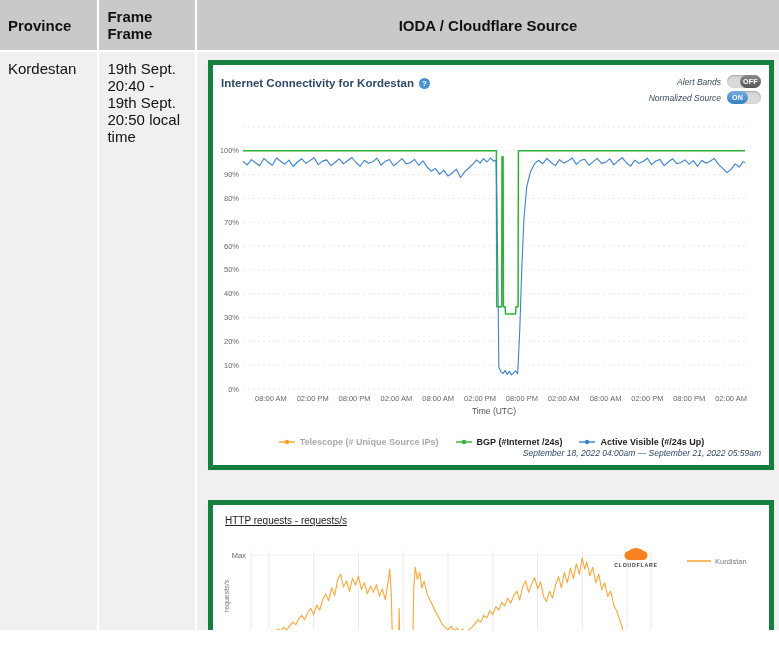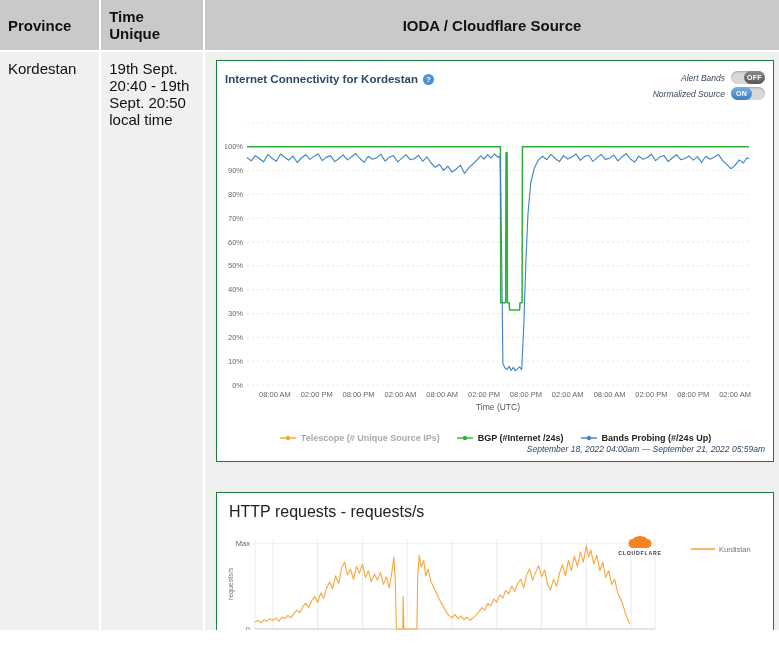--- a/index.html
+++ b/index.html
@@ -4,52 +4,52 @@
 <style>
   html,body{margin:0;padding:0;background:#ffffff;font-family:"Liberation Sans",sans-serif;}
   .page{width:779px;height:630px;overflow:hidden;background:#ffffff;}
   table.report{border-collapse:separate;border-spacing:2px;margin:-2px;width:783px;}
   th{background:#c9c9c9;font-size:15px;font-weight:bold;color:#111;text-align:left;padding:8px 8px;vertical-align:middle;}
   th.col-graphs{text-align:center;}
   td{background:#f0f0f0;vertical-align:top;font-size:15px;color:#111;padding:8px 8px;}
   .col-prov{width:88px;}
   .col-time{width:97px;}
   td.graphs-cell{padding:8px 5px 8px 11px;height:598px;}
-  .card{background:#ffffff;border:1px solid #15803d;box-shadow:0 0 2px rgba(0,0,0,0.06);}
+  .card{background:#ffffff;border:5px solid #15803d;box-shadow:0 0 2px rgba(0,0,0,0.06);}
   .ioda-card{width:540px;padding:8px 8px 4px 8px;margin-bottom:30px;}
   .cf-card{width:540px;padding:8px 8px 4px 8px;}
   .ioda-head{display:flex;justify-content:space-between;align-items:flex-start;height:34px;}
   .ioda-title-wrap{font-size:11.5px;font-weight:bold;color:#2f4866;padding-top:4px;}
   .help{display:inline-block;width:11px;height:11px;border-radius:50%;background:#4a90d2;color:#fff;
         font-size:8px;font-weight:bold;text-align:center;line-height:11px;margin-left:5px;cursor:pointer;vertical-align:middle;}
   .toggles{display:flex;flex-direction:column;align-items:flex-end;gap:3px;padding-top:2px;}
   .toggle-row{display:flex;align-items:center;}
   .tlabel{font-size:8.5px;font-style:italic;color:#3a4a5a;margin-right:6px;}
   .toggle{width:34px;height:13px;border-radius:7px;background:#d9d9d9;position:relative;display:inline-block;cursor:pointer;
           box-shadow:inset 0 1px 2px rgba(0,0,0,0.25);}
   .toggle .knob{position:absolute;top:0;width:21px;height:13px;border-radius:7px;color:#fff;font-size:7px;
           font-weight:bold;text-align:center;line-height:13px;letter-spacing:0.3px;}
   .toggle.off .knob{right:0;background:linear-gradient(#8a8a8a,#565656);}
   .toggle.on  .knob{left:0;background:linear-gradient(#74aee4,#3a7fc1);}
   .ioda-legend{display:flex;justify-content:center;align-items:flex-end;gap:16px;height:16px;margin-top:10px;}
   .legend-item{display:flex;align-items:center;gap:4px;font-size:9px;font-weight:bold;color:#222;cursor:pointer;}
   .legend-item.muted{color:#a9a9a9;}
   .ioda-daterange{text-align:right;font-size:8.5px;font-style:italic;color:#2f4866;height:13px;margin-top:1px;}
-  .cf-title{font-size:16px;color:#222;height:22px;padding-left:4px;padding-top:2px;}
+  .cf-title{font-size:10px;color:#222;height:22px;padding-left:4px;padding-top:2px;text-decoration:underline;}
   svg{display:block;}
 </style>
 </head>
 <body>
 
 <div class="page">
   <table class="report">
     <thead>
       <tr>
         <th class="col-prov">Province</th>
-        <th class="col-time">Time Unique</th>
+        <th class="col-time">Frame Frame</th>
         <th class="col-graphs">IODA / Cloudflare Source</th>
       </tr>
     </thead>
     <tbody>
       <tr>
         <td>Kordestan</td>
         <td>19th Sept. 20:40 - 19th Sept. 20:50 local time</td>
         <td class="graphs-cell">
 
           <div class="card ioda-card">
@@ -125,21 +125,21 @@
                     <line x1="1" y1="4" x2="17" y2="4" stroke="#2eb135" stroke-width="1.4"></line>
                     <circle cx="9" cy="4" r="2.2" fill="#2eb135"></circle>
                   </svg>
                   <span>BGP (#Internet /24s)</span>
                 </span>
                 <span class="legend-item">
                   <svg width="18" height="8">
                     <line x1="1" y1="4" x2="17" y2="4" stroke="#3d82c8" stroke-width="1.4"></line>
                     <circle cx="9" cy="4" r="2.2" fill="#3d82c8"></circle>
                   </svg>
-                  <span>Bands Probing (#/24s Up)</span>
+                  <span>Active Visible (#/24s Up)</span>
                 </span>
               </div>
             <div class="ioda-daterange" id="ioda-daterange">September 18, 2022 04:00am — September 21, 2022 05:59am</div>
           </div>
 
           <div class="card cf-card">
             <div class="cf-title">HTTP requests - requests/s</div>
             <svg id="cf-chart" viewBox="0 0 526 150" width="526" height="150">
                 <line x1="47.91044776119403" y1="14" x2="47.91044776119403" y2="104" stroke="#e4e4e4" stroke-width="0.8"></line>
                 <text x="47.91044776119403" y="116" font-family="Liberation Sans, sans-serif" font-size="7" fill="#555" text-anchor="middle">00:00</text>

